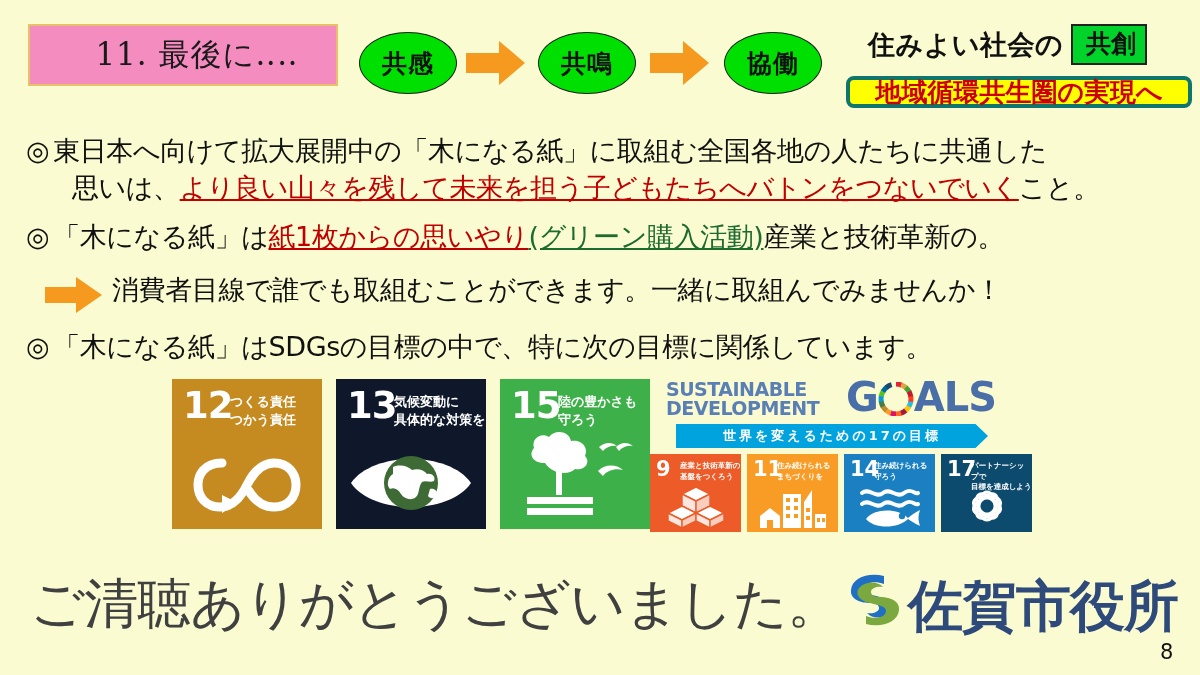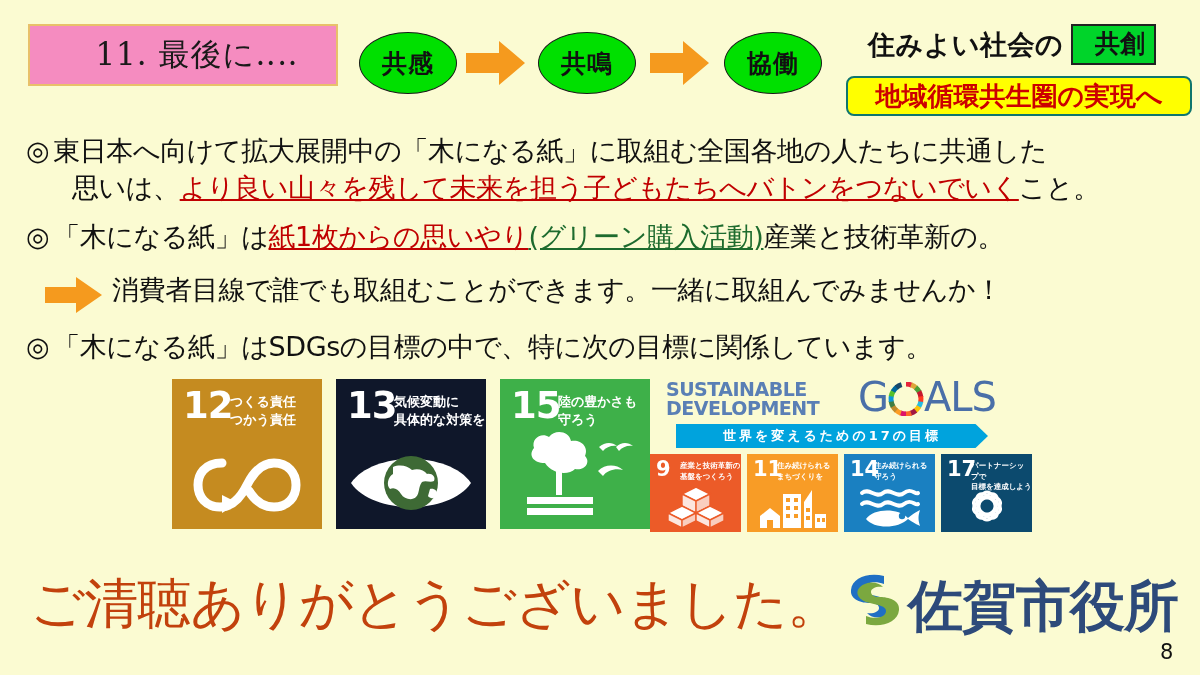--- a/index.html
+++ b/index.html
@@ -72,34 +72,34 @@
     font-family: "DejaVu Sans", sans-serif;
     font-weight: bold;
     font-size: 27px;
     color: #111;
     letter-spacing: 0.5px;
   }
   #kyoso-line .chip {
     margin-left: 8px;
     background: #00d42a;
     border: 2px solid #222;
-    padding: 1px 9px 3px 22px;
+    padding: 1px 9px 3px 13px;
     font-family: "DejaVu Sans", sans-serif;
     font-weight: bold;
     font-size: 25px;
     color: #111;
     text-align: right;
   }
 
   #chiiki-banner {
     position: absolute;
     left: 846px; top: 76px;
-    width: 346px; height: 40px;
+    width: 346px; height: 32px;
     background: #ffff00;
-    border: 2px solid #0f766e;
+    border: 4px solid #0f766e;
     border-radius: 8px;
     display: flex; align-items: center; justify-content: center;
   }
   #chiiki-banner span {
     font-family: "DejaVu Sans", sans-serif;
     font-weight: bold;
     font-size: 26px;
     color: #cc0000;
     letter-spacing: 0px;
     white-space: nowrap;
@@ -196,21 +196,21 @@
     font-weight: bold;
     font-size: 19px;
     line-height: 1.0;
     color: #5a7fb5;
     letter-spacing: -0.5px;
   }
   #sdg-logo .goals {
     position: absolute;
     right: 0; top: 1px;
     font-family: "DejaVu Sans", sans-serif;
-    font-weight: normal;
+    font-weight: bold;
     font-size: 40px;
     line-height: 1;
     color: #4a6fa8;
     letter-spacing: -1px;
   }
   #sdg-logo .ribbon {
     position: absolute;
     left: 10px; top: 48px;
     width: 312px; height: 24px;
     background: #00a3dd;
@@ -258,21 +258,21 @@
     left: 0; right: 0; bottom: 4px;
     display: flex; align-items: center; justify-content: center;
   }
 
   
   #thanks {
     position: absolute;
     left: 30px; top: 568px;
     font-family: "DejaVu Sans", sans-serif;
     font-size: 54px;
-    color: #c2410c;
+    color: #404040;
     letter-spacing: -1px;
     white-space: nowrap;
   }
   #saga-logo {
     position: absolute;
     left: 846px; top: 572px;
     width: 58px; height: 56px;
   }
   #saga-name {
     position: absolute;

